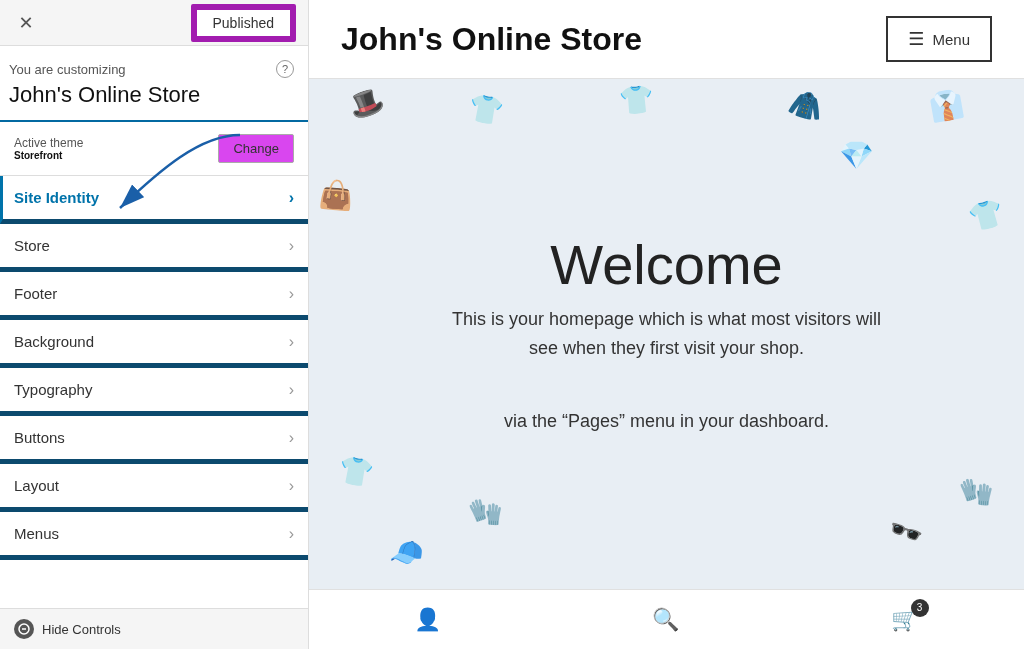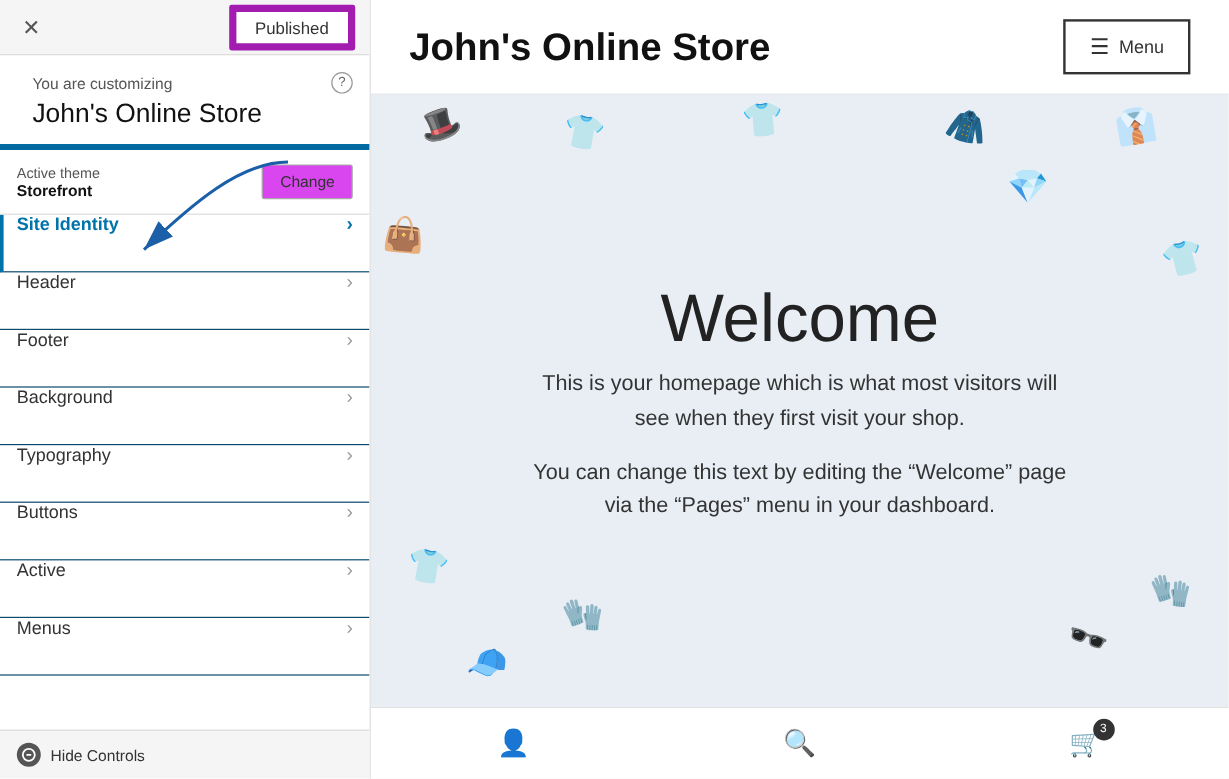--- a/index.html
+++ b/index.html
@@ -40,22 +40,22 @@
       background: #fff;
       padding: 5px 16px;
       font-size: 14px;
       cursor: pointer;
       color: #333;
       border-radius: 2px;
     }
 
     
     .customizing-section {
-      padding: 14px 14px 12px 27px;
-      border-bottom: 5px solid #0369a1;
+      padding: 14px 14px 12px 9px;
+      border-bottom: 2px solid #0369a1;
       position: relative;
     }
     .customizing-label {
       font-size: 13px;
       color: #555;
       margin-bottom: 4px;
       display: flex;
       align-items: center;
       justify-content: space-between;
     }
@@ -82,45 +82,46 @@
       align-items: center;
       justify-content: space-between;
       padding: 12px 14px;
       border-bottom: 1px solid #ddd;
     }
     .theme-info .theme-label {
       font-size: 12px;
       color: #555;
     }
     .theme-info .theme-name {
-      font-size: 13px;
+      font-size: 10px;
       font-weight: 700;
       color: #111;
     }
     .change-btn {
       border: 1px solid #aaa;
       background: #d946ef;
       padding: 6px 14px;
       font-size: 13px;
       cursor: pointer;
       color: #333;
       border-radius: 2px;
     }
 
     
     .nav-list {
       flex: 1;
       overflow-y: auto;
     }
     .nav-item {
       display: flex;
+      align-items: center;
       justify-content: space-between;
       padding: 0 14px;
       height: 48px;
-      border-bottom: 1px solid #0c4a6e;
+      border-bottom: 5px solid #0c4a6e;
       cursor: pointer;
       text-decoration: none;
       color: #333;
       font-size: 15px;
     }
     .nav-item.active {
       color: #0073aa;
       font-weight: 600;
       border-left: 3px solid #0073aa;
       padding-left: 11px;
@@ -289,41 +290,41 @@
     <button class="change-btn">Change</button>
   </div>
 
   <div class="nav-list">
 
   <div class="nav-item active">
         <span>Site Identity</span>
         <span class="chevron">›</span>
       </div>
       <div class="nav-item">
-        <span>Header</span>
+        <span>Store</span>
         <span class="chevron">›</span>
       </div>
       <div class="nav-item">
         <span>Footer</span>
         <span class="chevron">›</span>
       </div>
       <div class="nav-item">
         <span>Background</span>
         <span class="chevron">›</span>
       </div>
       <div class="nav-item">
         <span>Typography</span>
         <span class="chevron">›</span>
       </div>
       <div class="nav-item">
         <span>Buttons</span>
         <span class="chevron">›</span>
       </div>
       <div class="nav-item">
-        <span>Active</span>
+        <span>Layout</span>
         <span class="chevron">›</span>
       </div>
       <div class="nav-item">
         <span>Menus</span>
         <span class="chevron">›</span>
       </div>
     </div>
 
   <div class="hide-controls-bar">
     <div class="hide-controls-icon">
@@ -370,21 +371,21 @@
     <span class="deco" style="bottom:80px; right:30px; transform: rotate(-5deg);">🧤</span>
     <span class="deco" style="bottom:20px; left:80px;">🧢</span>
     <span class="deco" style="top:60px; right:150px;">💎</span>
 
     <h2 class="hero-welcome">Welcome</h2>
     <p class="hero-description">
       <span>This is your homepage which is what most visitors will</span><br>
       <span>see when they first visit your shop.</span>
     </p>
     <p class="hero-sub">
-      <span>You can change this text by editing the “Welcome” page</span><br>
+      <br>
       <span>via the “Pages” menu in your dashboard.</span>
     </p>
   </div>
 
   <div class="store-bottom-bar">
     <span class="bottom-icon">👤</span>
     <span class="bottom-icon">🔍</span>
     <span class="bottom-icon" style="position:relative;">
       🛒
       <span class="cart-badge">3</span>

